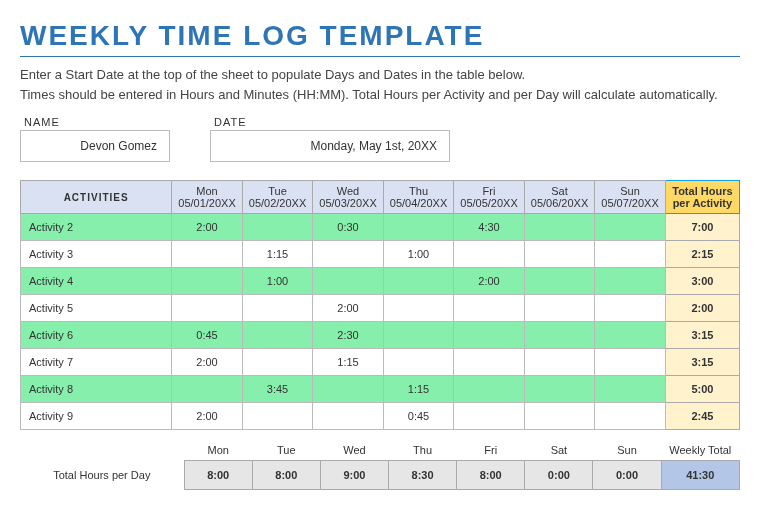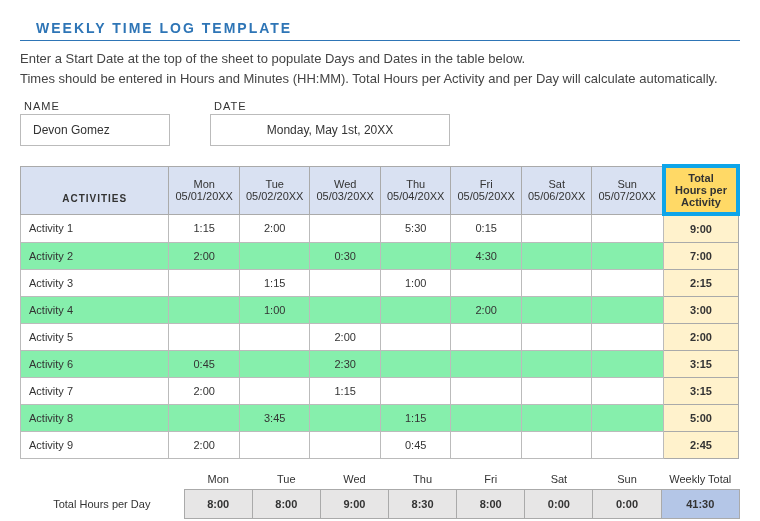--- a/index.html
+++ b/index.html
@@ -1,36 +1,36 @@
 <!DOCTYPE html>
 <html><head>
 <meta charset="utf-8">
 <style>
   * { box-sizing: border-box; margin: 0; padding: 0; }
   body { font-family: Arial, sans-serif; background: #fff; padding: 20px; color: #333; width: 760px; }
   
-  .title { color: #2e75b6; font-size: 14px; font-weight: bold; letter-spacing: 2px; margin-bottom: 4px; margin-left: 16px; }
+  .title { color: #2e75b6; font-size: 28px; font-weight: bold; letter-spacing: 2px; margin-bottom: 4px; }
   .title-line { border-bottom: 1px solid #2e75b6; margin-bottom: 8px; }
   .instructions { font-size: 13px; color: #444; line-height: 1.5; margin-bottom: 12px; }
   
   .meta-row { display: flex; gap: 40px; margin-bottom: 18px; }
   .meta-group { display: flex; flex-direction: column; }
   .meta-label { font-size: 11px; letter-spacing: 1px; color: #333; margin-bottom: 2px; padding-left: 4px; }
-  .meta-value { border: 1px solid #bbb; padding: 8px 12px; font-size: 12px; background: #fff; min-width: 150px; text-align: left; }
-  .meta-value.date { min-width: 240px; text-align: center; }
+  .meta-value { border: 1px solid #bbb; padding: 8px 12px; font-size: 12px; background: #fff; min-width: 150px; text-align: right; }
+  .meta-value.date { min-width: 240px; }
   
   table { border-collapse: collapse; width: 100%; font-size: 11px; }
   
   .day-header { background: #d9e1f2; border: 1px solid #aaa; padding: 4px 6px; text-align: center; font-weight: normal; width: 70px; }
   .day-header .dow { display: block; }
   .day-header .date { display: block; }
   
   .activities-header { background: #d9e1f2; border: 1px solid #aaa; padding: 10px 8px; font-size: 10px; letter-spacing: 1px; text-align: center; vertical-align: bottom; width: 170px; }
   
-  .total-header { background: #ffd966; border: 4px solid #0ea5e9; padding: 4px 6px; text-align: center; font-weight: bold; width: 80px; }
+  .total-header { background: #ffd966; border: 1px solid #0ea5e9; padding: 4px 6px; text-align: center; font-weight: bold; width: 80px; }
   
   .activity-cell { border: 1px solid #bbb; padding: 7px 8px; background: #fff; }
   .time-cell { border: 1px solid #bbb; padding: 7px 4px; text-align: center; background: #fff; }
   .row-even .activity-cell, .row-even .time-cell { background: #86efac; }
   .row-total-cell { border: 1px solid #aaa; background: #fff2cc; text-align: center; font-weight: bold; padding: 7px 4px; }
   
   .footer-spacer { height: 10px; }
   .footer-table { border-collapse: collapse; width: 100%; font-size: 11px; }
   .footer-label-cell { width: 170px; text-align: center; padding: 8px; font-size: 11px; }
   .footer-day-label { width: 70px; text-align: center; padding: 4px; font-size: 11px; }
@@ -88,31 +88,20 @@
           <span class="date">05/06/20XX</span>
         </th>
       <th class="day-header">
           <span class="dow">Sun</span>
           <span class="date">05/07/20XX</span>
         </th>
       <th class="total-header">Total Hours per Activity</th>
     </tr>
   </thead>
   <tbody id="tbody">
-      <tr class="row-odd">
-        <td class="activity-cell">Activity 1</td>
-        <td class="time-cell">1:15</td>
-        <td class="time-cell">2:00</td>
-        <td class="time-cell"></td>
-        <td class="time-cell">5:30</td>
-        <td class="time-cell">0:15</td>
-        <td class="time-cell"></td>
-        <td class="time-cell"></td>
-        <td class="row-total-cell">9:00</td>
-      </tr>
       <tr class="row-even">
         <td class="activity-cell">Activity 2</td>
         <td class="time-cell">2:00</td>
         <td class="time-cell"></td>
         <td class="time-cell">0:30</td>
         <td class="time-cell"></td>
         <td class="time-cell">4:30</td>
         <td class="time-cell"></td>
         <td class="time-cell"></td>
         <td class="row-total-cell">7:00</td>

